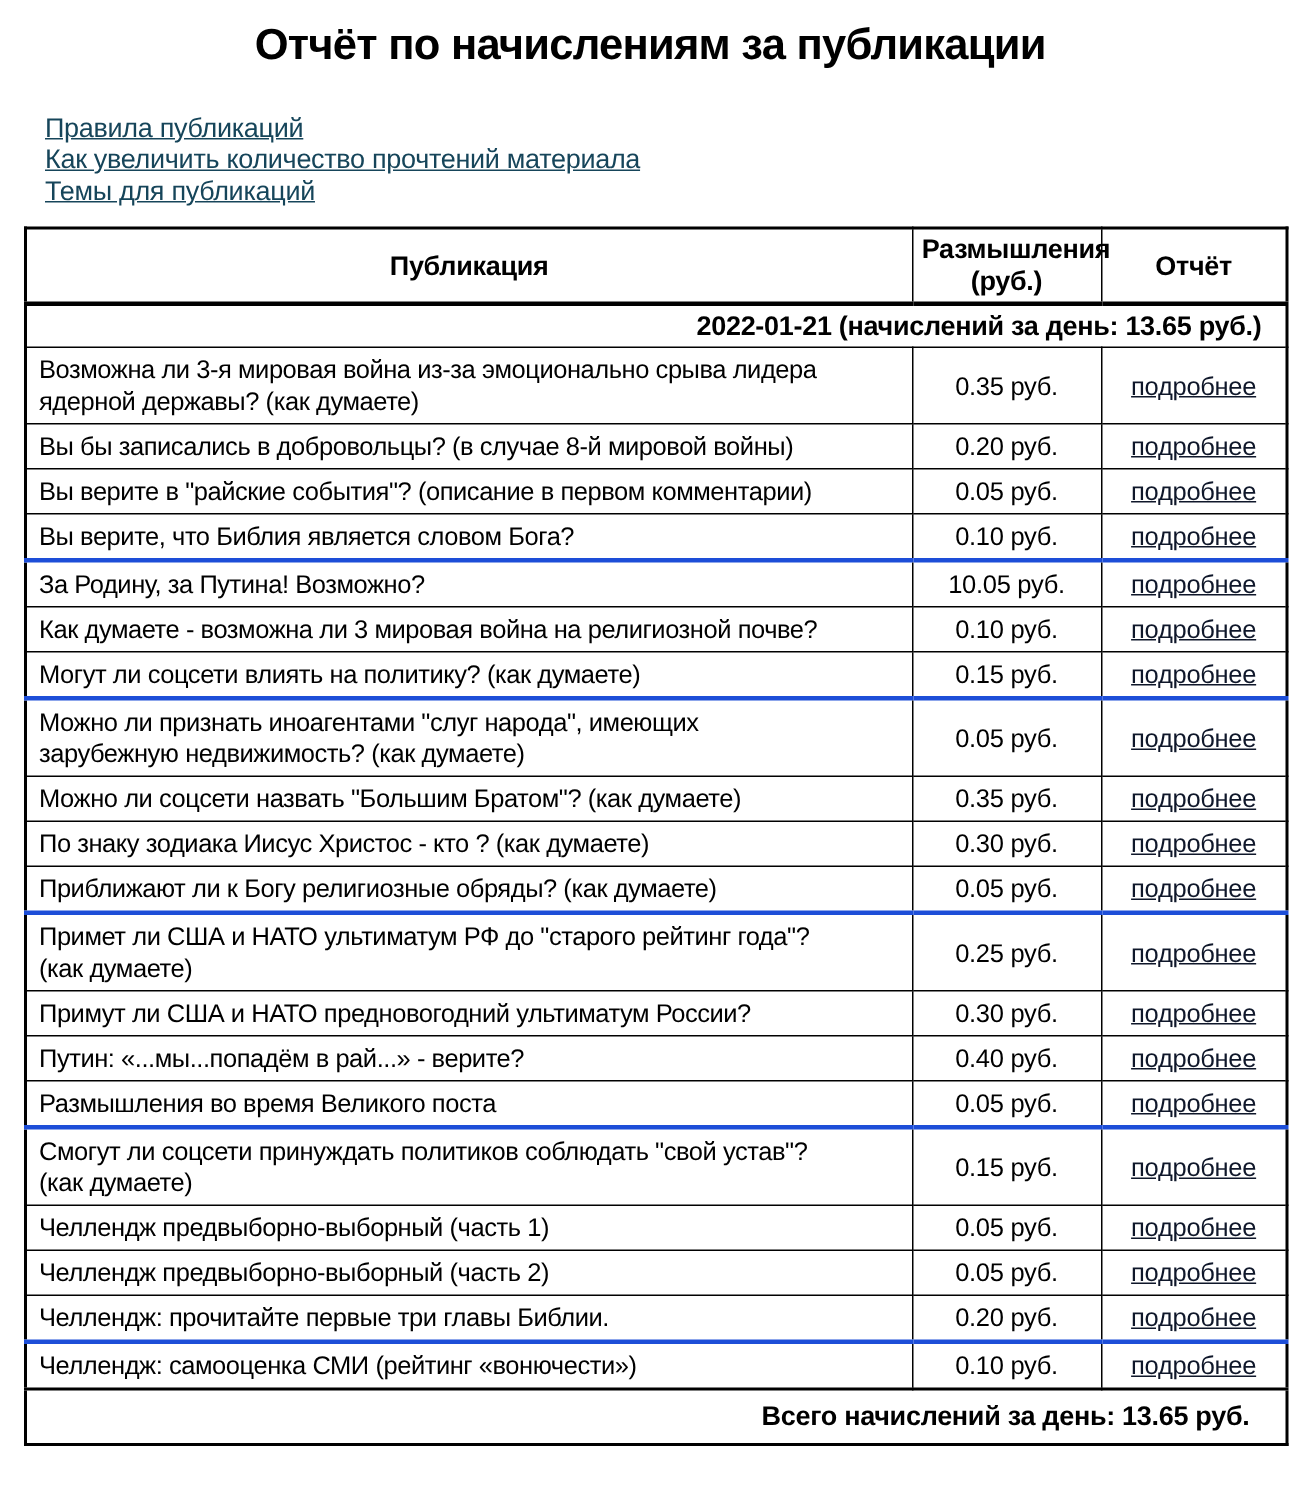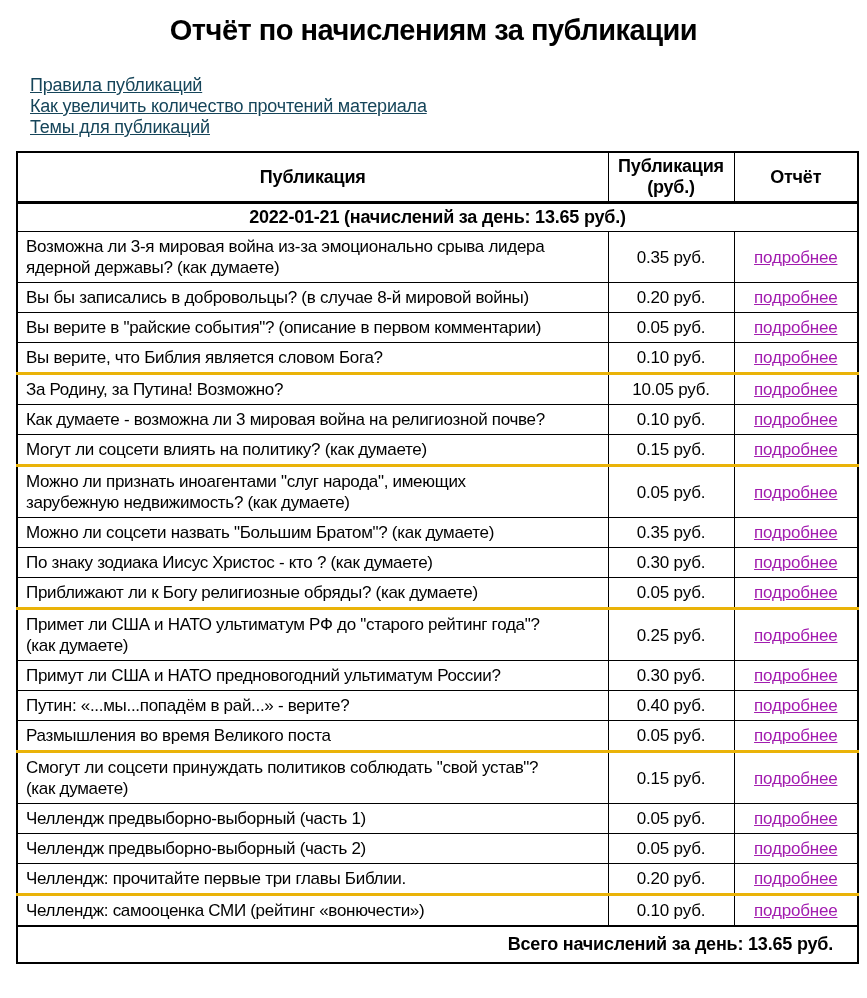--- a/index.html
+++ b/index.html
@@ -52,23 +52,23 @@
     font-weight: bold;
     text-align: center;
     line-height: 21px;
     padding: 3px 6px;
     border-bottom: 3px solid #000;
     letter-spacing: -0.2px;
   }
   tr.date-row td {
     font-weight: bold;
     font-size: 18px;
-    text-align: center;
-    line-height: 21px;
-    padding: 3px 0;
+    text-align: right;
+    line-height: 21px;
+    padding: 3px 16px;
     letter-spacing: -0.2px;
   }
   td.pub-cell {
     text-align: left;
     font-size: 17px;
     line-height: 21px;
     padding: 4px 8px;
     white-space: pre-line;
     letter-spacing: -0.3px;
   }
@@ -77,29 +77,29 @@
     font-size: 17px;
     line-height: 21px;
     padding: 4px 4px;
     letter-spacing: -0.2px;
   }
   td.report-cell {
     text-align: center;
     padding: 4px 4px;
   }
   td.report-cell a {
-    color: #a21caf;
+    color: #0f172a;
     font-size: 17px;
     line-height: 21px;
     text-decoration: underline;
     cursor: pointer;
     letter-spacing: -0.2px;
   }
   tr.group-start td {
-    border-top: 3px solid #eab308;
+    border-top: 3px solid #1d4ed8;
   }
   tr.total-row td {
     border-top: 2px solid #000;
     font-weight: bold;
     font-size: 18px;
     text-align: right;
     padding: 7px 24px 7px 8px;
     letter-spacing: -0.2px;
   }
 </style>
@@ -116,21 +116,21 @@
 
 <table class="report-table">
   <colgroup>
     <col class="c-pub">
       <col class="c-earned">
       <col class="c-report">
   </colgroup>
   <thead>
     <tr>
       <th>Публикация</th>
-      <th>Публикация (руб.)</th>
+      <th>Размышления (руб.)</th>
       <th>Отчёт</th>
     </tr>
   </thead>
   <tbody id="rows-body">
     <tr class="date-row">
       <td colspan="3">2022-01-21 (начислений за день: 13.65 руб.)</td>
     </tr>
   <tr>
         <td class="pub-cell">Возможна ли 3-я мировая война из-за эмоционально срыва лидера
 ядерной державы? (как думаете)</td>

